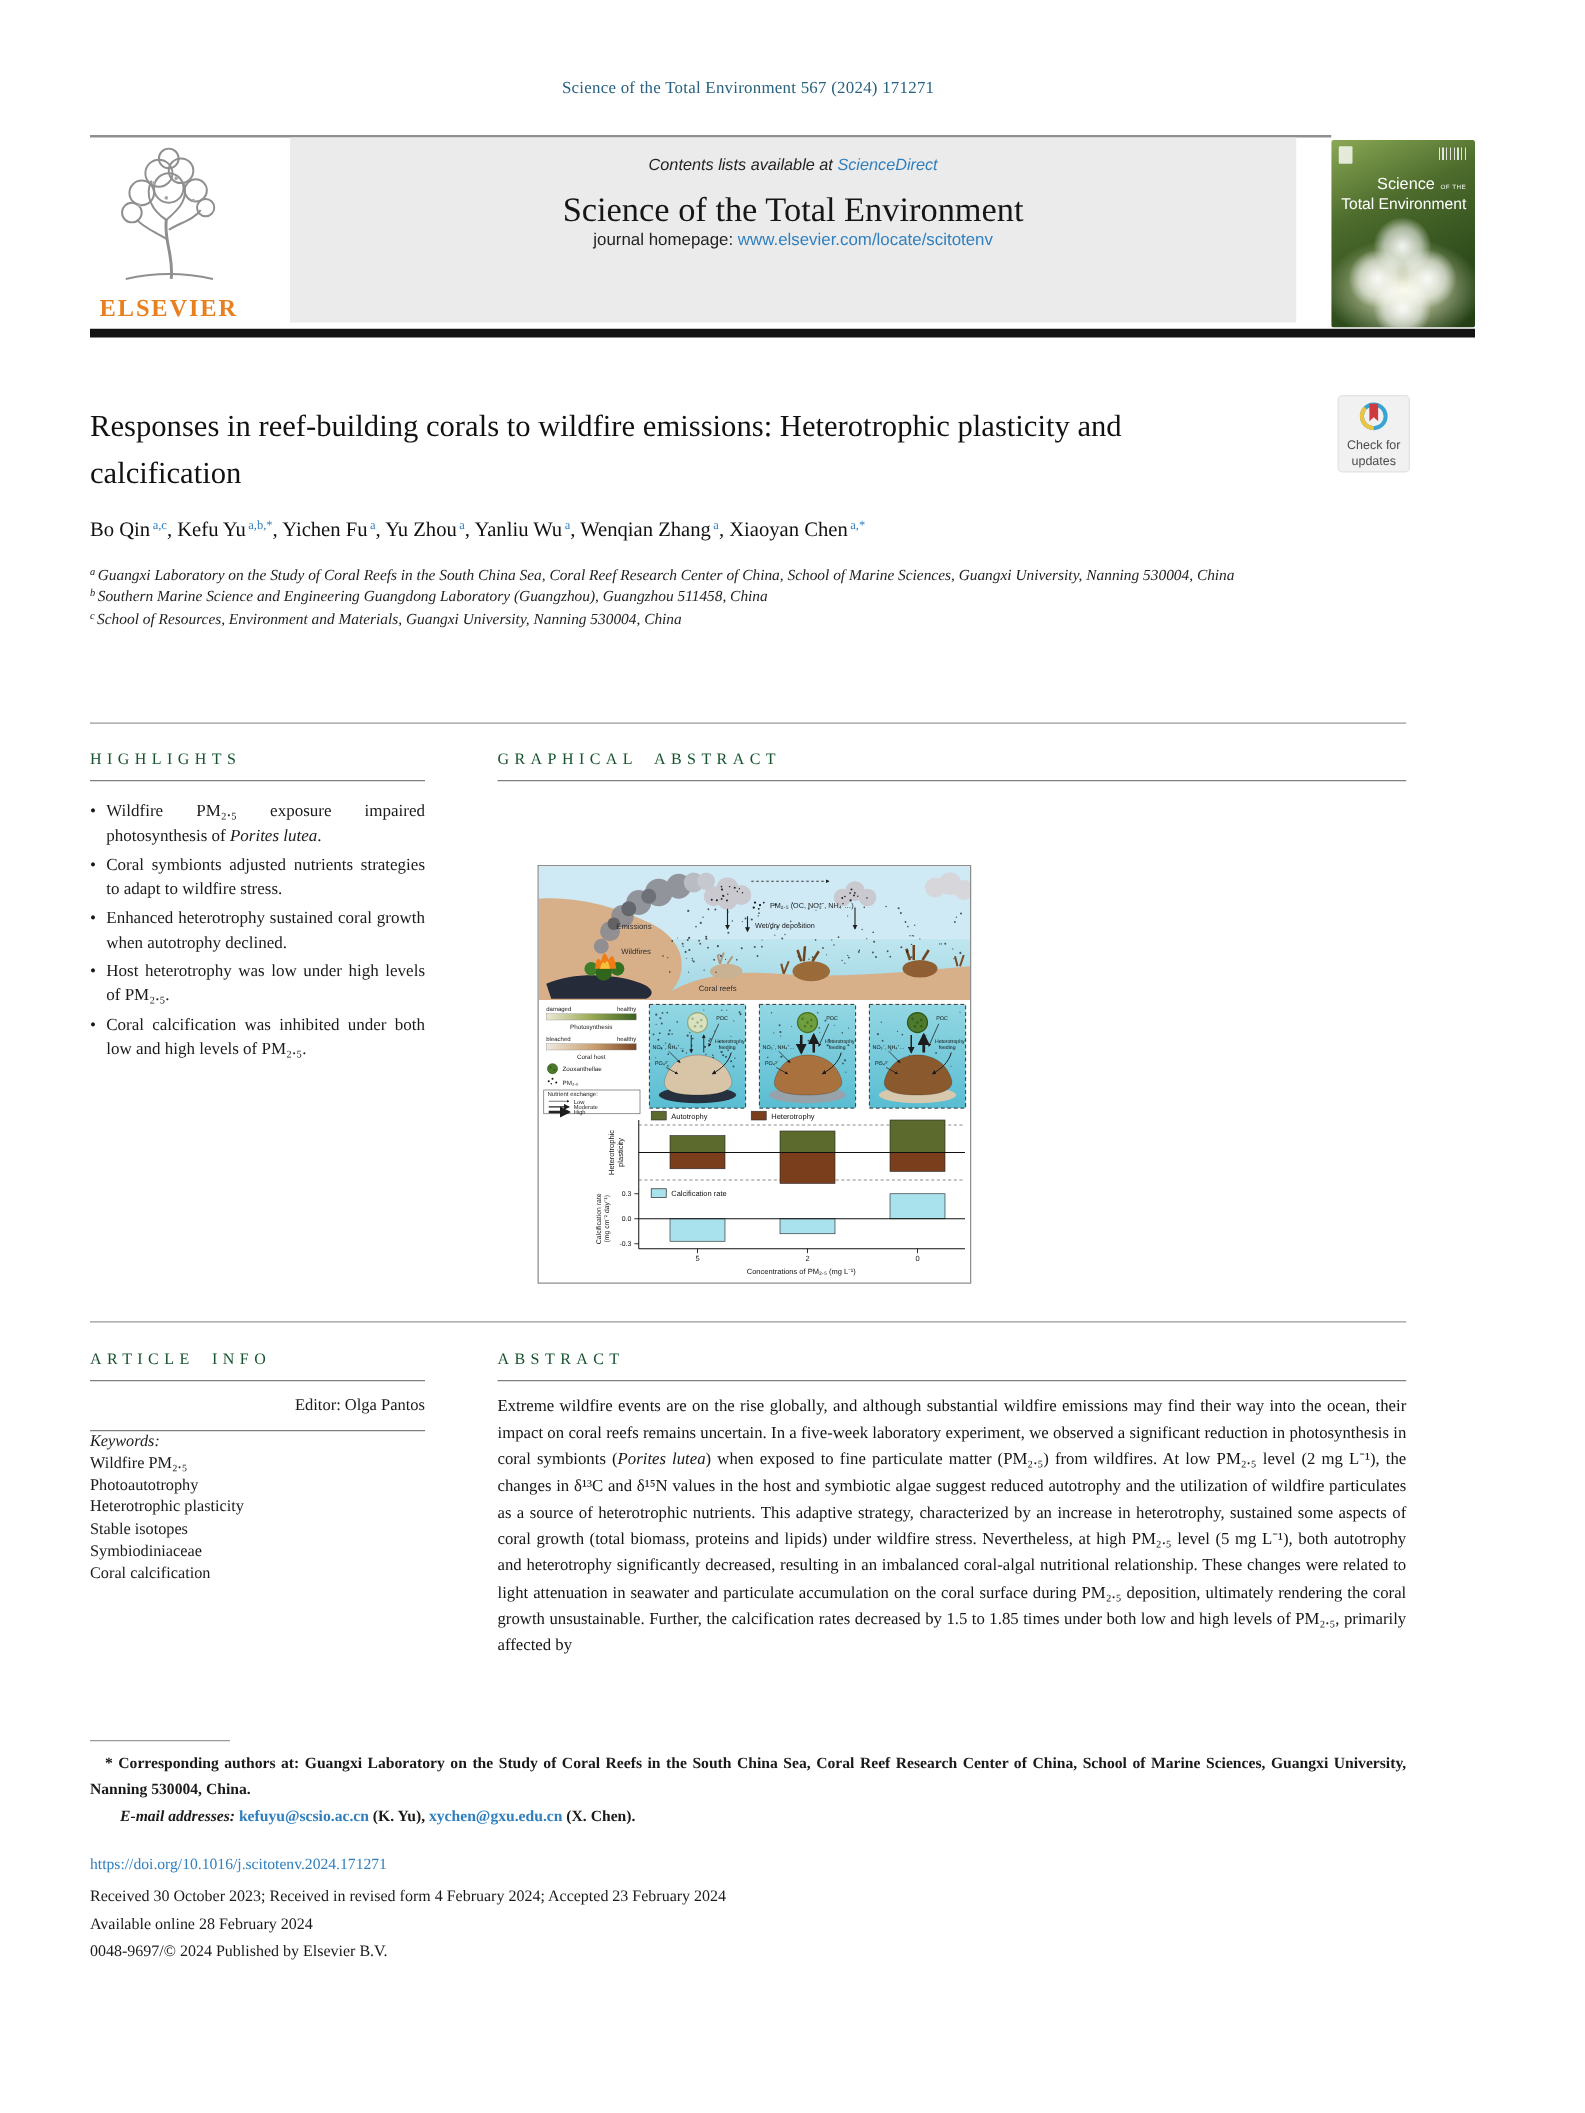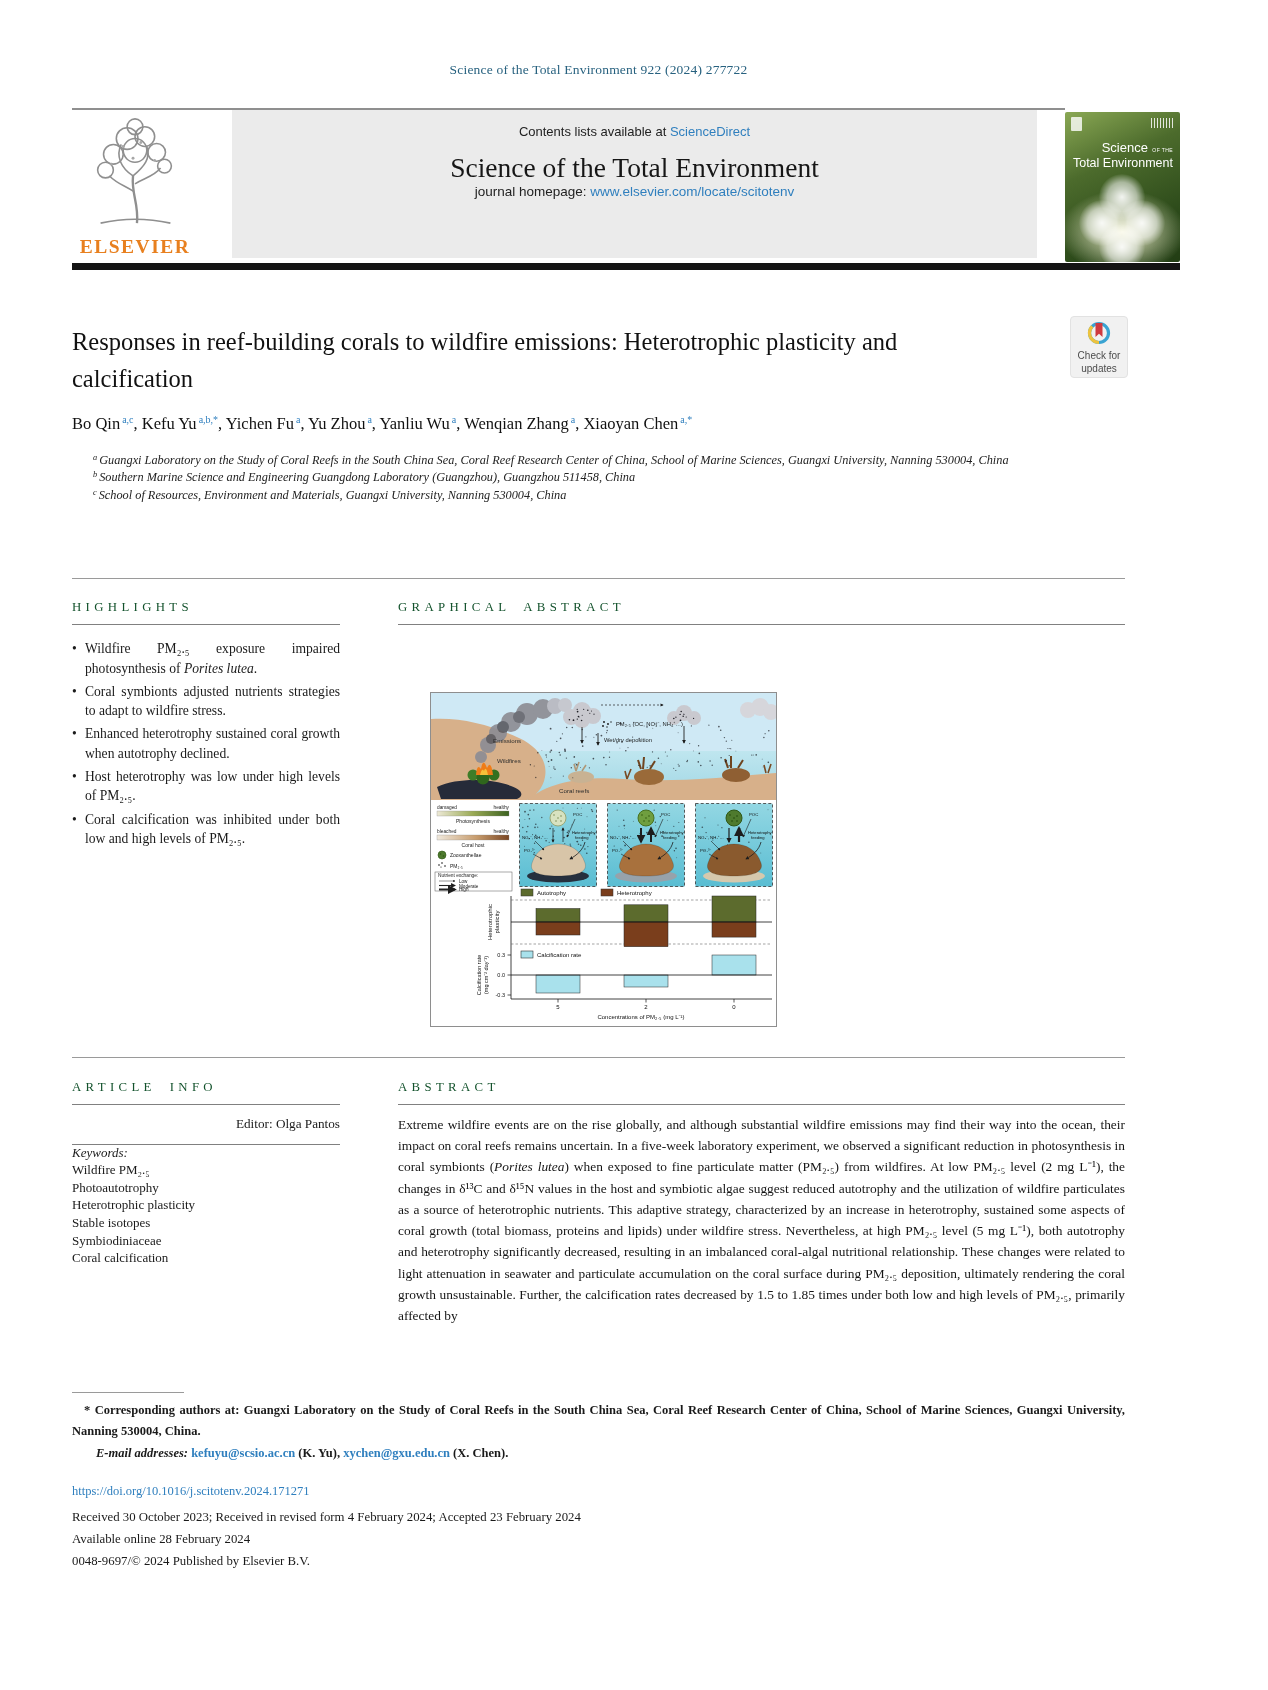--- a/index.html
+++ b/index.html
@@ -5,21 +5,21 @@
   html,body{margin:0;padding:0;}
   body{width:1268px;height:1690px;position:relative;background:#ffffff;
        font-family:"Liberation Serif",serif;color:#1a1a1a;overflow:hidden;}
   .abs{position:absolute;}
   .lnk{color:var(--link);text-decoration:none;cursor:pointer;}
   .rule{background:#9a9a9a;height:1px;}
   .citation{left:72px;top:62px;width:1053px;text-align:center;font-size:13.5px;color:var(--cite);letter-spacing:.2px;}
   .head-rule{left:72px;top:108px;width:993px;height:2px;background:#8f8f8f;}
   .masthead{left:232px;top:110px;width:805px;height:148px;background:#ebebeb;text-align:center;
             font-family:"Liberation Sans",sans-serif;}
-  .contents-line{margin-top:14px;font-size:13px;color:#222;}
+  .contents-line{margin-top:14px;font-size:13px;color:#222;font-style:italic;}
   .jtitle{margin-top:13px;font-size:27.5px;font-family:"Liberation Serif",serif;color:#161616;}
   .homepage-line{font-size:13.5px;color:#222;}
   .elsevier{left:74px;top:112px;width:122px;height:148px;text-align:center;}
   .els-word{margin-top:0px;font-size:19.5px;font-weight:600;letter-spacing:1.5px;color:var(--els);}
   .cover{left:1065px;top:112px;width:115px;height:150px;overflow:hidden;border-radius:2px;
      background:radial-gradient(90px 60px at 50% 80%, rgba(255,252,220,.95), rgba(255,252,220,0) 70%),
                 linear-gradient(155deg,#8aa854 0%,#4c6b2c 35%,#2c4a1a 75%,#223d14 100%);}
   .cover-title{position:absolute;top:26px;left:6px;right:7px;text-align:right;color:#fff;
                font-family:"Liberation Sans",sans-serif;line-height:1.15;}
   .cover-t1{font-size:13px;display:inline;} .cover-mid{font-size:5px;letter-spacing:.4px;display:inline;}
@@ -29,21 +29,21 @@
       background:repeating-linear-gradient(90deg,#f2f2f2 0 1px,rgba(255,255,255,0) 1px 3px);opacity:.9;}
   .petal{position:absolute;border-radius:50%;
       background:radial-gradient(circle,rgba(255,255,255,.92) 0%,rgba(255,255,255,.55) 45%,rgba(255,255,255,0) 72%);}
   .black-bar{left:72px;top:263px;width:1108px;height:7px;background:#141414;}
   .badge{left:1070px;top:316px;width:58px;height:62px;background:#f1f1f1;border:1px solid #e2e2e2;border-radius:4px;
          text-align:center;font-family:"Liberation Sans",sans-serif;box-sizing:border-box;padding-top:3px;}
   .badge-text{font-size:10px;color:#4c4c4c;line-height:1.25;}
   .title{left:72px;top:324px;width:862px;font-size:24.5px;line-height:1.5;color:#111;}
   .authors{left:72px;top:414px;width:1010px;font-size:16.5px;color:#111;}
   .a-sup{color:var(--link);font-size:10px;vertical-align:6px;margin-left:2px;}
-  .affs{left:72px;top:452px;width:985px;font-style:italic;font-size:12.3px;line-height:1.42;color:#222;margin-left:21px;}
+  .affs{left:72px;top:452px;width:985px;font-style:italic;font-size:12.3px;line-height:1.42;color:#222;}
   .aff-sup{font-size:8.3px;vertical-align:4px;margin-right:2px;}
   .rule-main{left:72px;top:578px;width:1053px;}
   .col-left{left:72px;top:600px;width:268px;}
   .col-right{left:398px;top:600px;width:727px;}
   .sec-head{font-size:12.8px;letter-spacing:.34em;word-spacing:.5em;color:#14532d;height:22px;}
   .sec-rule{height:1px;background:#808080;margin-top:2px;}
   .hl-list{margin:14px 0 0 0;padding:0;list-style:none;font-size:13.6px;line-height:1.44;text-align:justify;}
   .hl-list li{position:relative;padding-left:13px;margin-bottom:3.5px;}
   .hl-list li::before{content:"\2022";position:absolute;left:0;top:0;}
   .it{font-style:italic;}
@@ -62,21 +62,21 @@
   .doi{left:72px;top:1484px;font-size:12.5px;}
   .received{left:72px;top:1510px;font-size:12.8px;}
   .available{left:72px;top:1532px;font-size:12.8px;}
   .copyright{left:72px;top:1554px;font-size:12.8px;}
 </style>
 </head>
 <body>
 
 <div>
 
-  <div class="abs citation">Science of the Total Environment 922 (2024) 277722</div>
+  <div class="abs citation">Science of the Total Environment 567 (2024) 171271</div>
   <div class="abs head-rule"></div>
 
   <div class="abs elsevier">
     <svg width="118" height="120" viewBox="0 0 120 120">
       <g fill="none" stroke="#8f8f8f" stroke-width="1.6">
         <path d="M25,112 Q60,104 96,112"></path>
         <path d="M62,112 C64,92 56,82 58,64" stroke-width="2.4"></path>
         <path d="M58,64 C46,56 40,44 46,32"></path>
         <path d="M58,64 C70,54 76,46 72,34"></path>
         <path d="M59,80 C50,74 42,72 34,64"></path>

